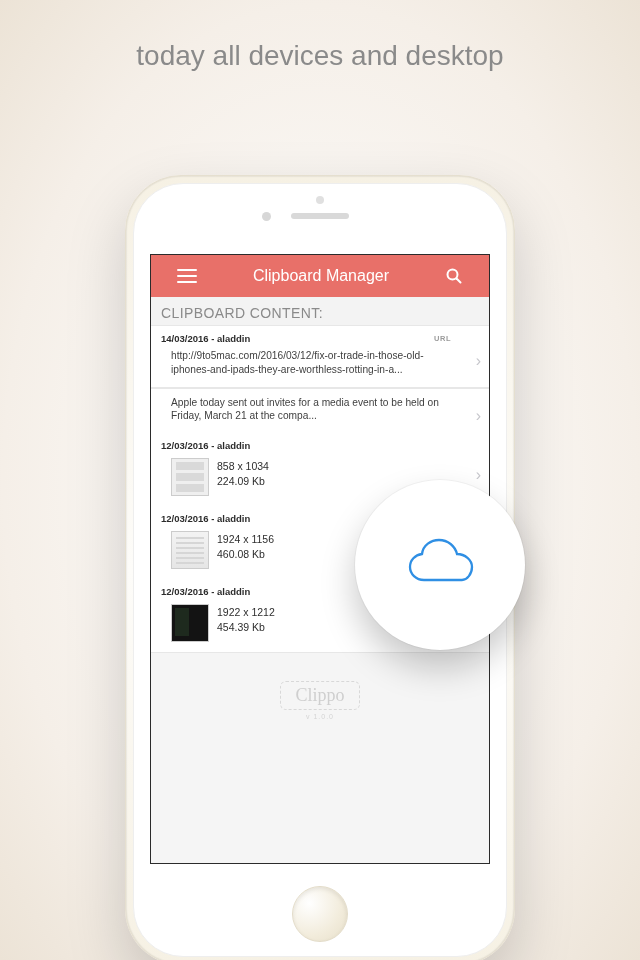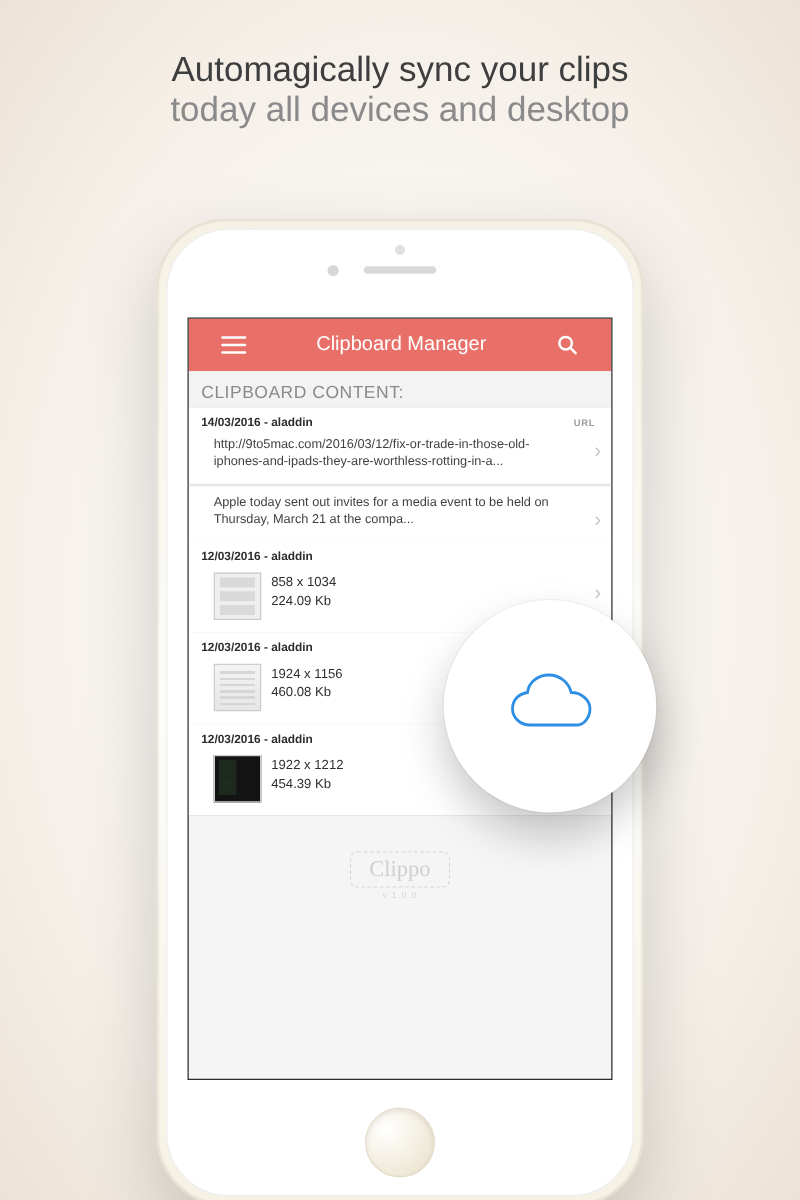--- a/index.html
+++ b/index.html
@@ -132,21 +132,21 @@
     background:#fff;
     border-top:1px solid #e7e7e7;
     border-bottom:1px solid #e7e7e7;
     padding:7px 8px 10px 10px;
     position:relative;
   }
   .cell + .cell { border-top:none; margin-top:-1px; }
   .clist .cell { margin-bottom:0; }
   .cell .meta { font-size:9.5px; font-weight:700; color:#2c2c2c; margin-bottom:5px; }
   .cell .badge {
-    position:absolute; top:8px; right:13px;
+    position:absolute; top:8px; right:38px;
     font-size:7.5px; font-weight:700; color:#9a9a9a; letter-spacing:.5px;
   }
   .cell .cloud-mini { position:absolute; top:6px; right:8px; }
   .cell .chev {
     position:absolute; right:8px; top:50%; transform:translateY(-20%);
     color:#c7c7cc; font-size:16px;
   }
   .cell .body {
     font-size:10.2px; color:#3f3f3f; line-height:1.35; padding:0 24px 0 10px;
   }
@@ -205,21 +205,20 @@
   }
   .callout .bigcloud { margin-left:6px; }
   .cloud-svg path { fill:none; stroke:#2f8fe4; stroke-width:2.3; }
   .cloud-mini .cloud-svg { width:13px; height:10px; }
   .cloud-mini .cloud-svg path { stroke-width:1.8; }
 </style>
 </head>
 <body>
 
 <div class="headline">
-  <div class="line1">Automagically sync your clips</div>
   <div class="line2">today all devices and desktop</div>
 </div>
 
 <div class="phone">
   <div class="sensor"></div>
   <div class="speaker"></div>
   <div class="camera"></div>
   <div class="home"></div>
 
   <div class="screen">
@@ -244,21 +243,21 @@
     <div class="cell">
       <div class="meta">14/03/2016 - aladdin</div>
       <div class="badge">URL</div>
       <div class="body">http://9to5mac.com/2016/03/12/fix-or-trade-in-those-old-iphones-and-ipads-they-are-worthless-rotting-in-a...</div>
       <div class="chev">›</div>
     </div>
 
 
     <div class="clist" id="saved-list">
         <div class="cell">
-          <div class="body">Apple today sent out invites for a media event to be held on Thursday, March 21 at the compa...</div>
+          <div class="body">Apple today sent out invites for a media event to be held on Friday, March 21 at the compa...</div>
           <div class="chev">›</div>
         </div>
         <div class="cell imgcell"><div class="meta">12/03/2016 - aladdin</div><span class="thumb plan"></span><span class="dims">858 x 1034<br>224.09 Kb</span><div class="chev">›</div></div>
         <div class="cell imgcell"><div class="meta">12/03/2016 - aladdin</div><div class="badge">IMG</div><span class="cloud-mini"><svg class="cloud-svg" viewBox="0 0 78 54">
               <path d="M58 44H20c-8 0-14-6-14-13 0-7 5-12 12-13 1-9 9-14 17-14 9 0 16 6 18 14 8 0 15 6 15 13 0 7-5 13-10 13z"></path>
             </svg></span><span class="thumb light"></span><span class="dims">1924 x 1156<br>460.08 Kb</span><div class="chev">›</div></div>
         <div class="cell imgcell"><div class="meta">12/03/2016 - aladdin</div><div class="badge">IMG</div><span class="cloud-mini"><svg class="cloud-svg" viewBox="0 0 78 54">
               <path d="M58 44H20c-8 0-14-6-14-13 0-7 5-12 12-13 1-9 9-14 17-14 9 0 16 6 18 14 8 0 15 6 15 13 0 7-5 13-10 13z"></path>
             </svg></span><span class="thumb dark"></span><span class="dims">1922 x 1212<br>454.39 Kb</span><div class="chev">›</div></div>
       </div>

